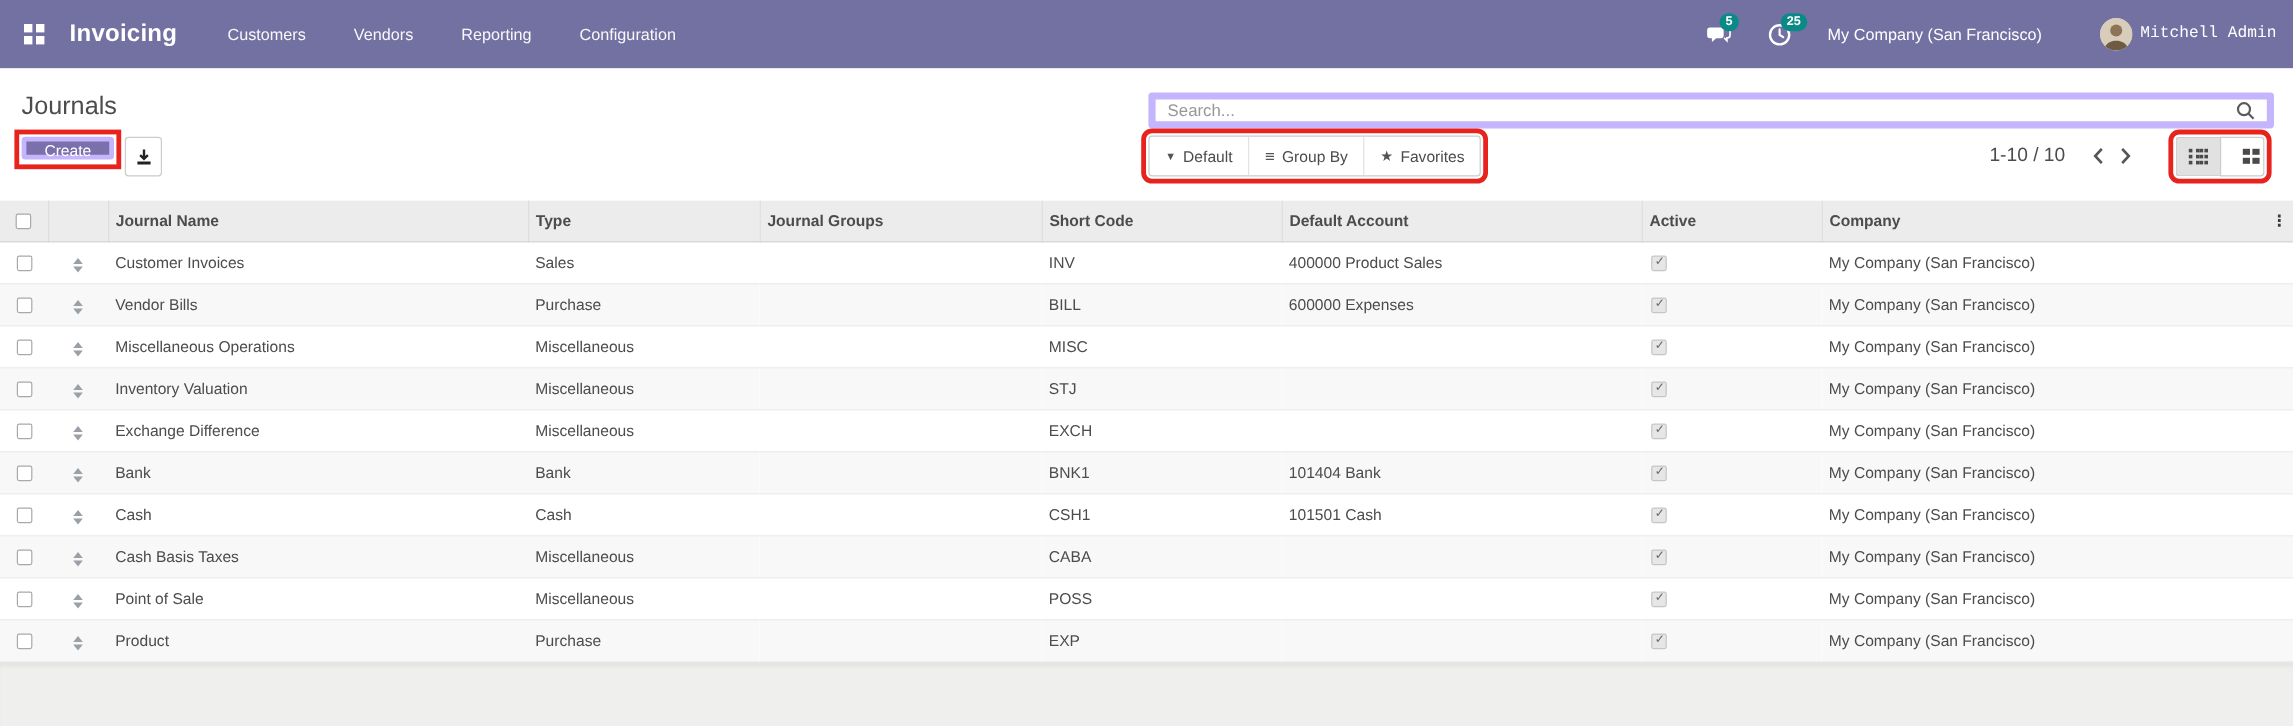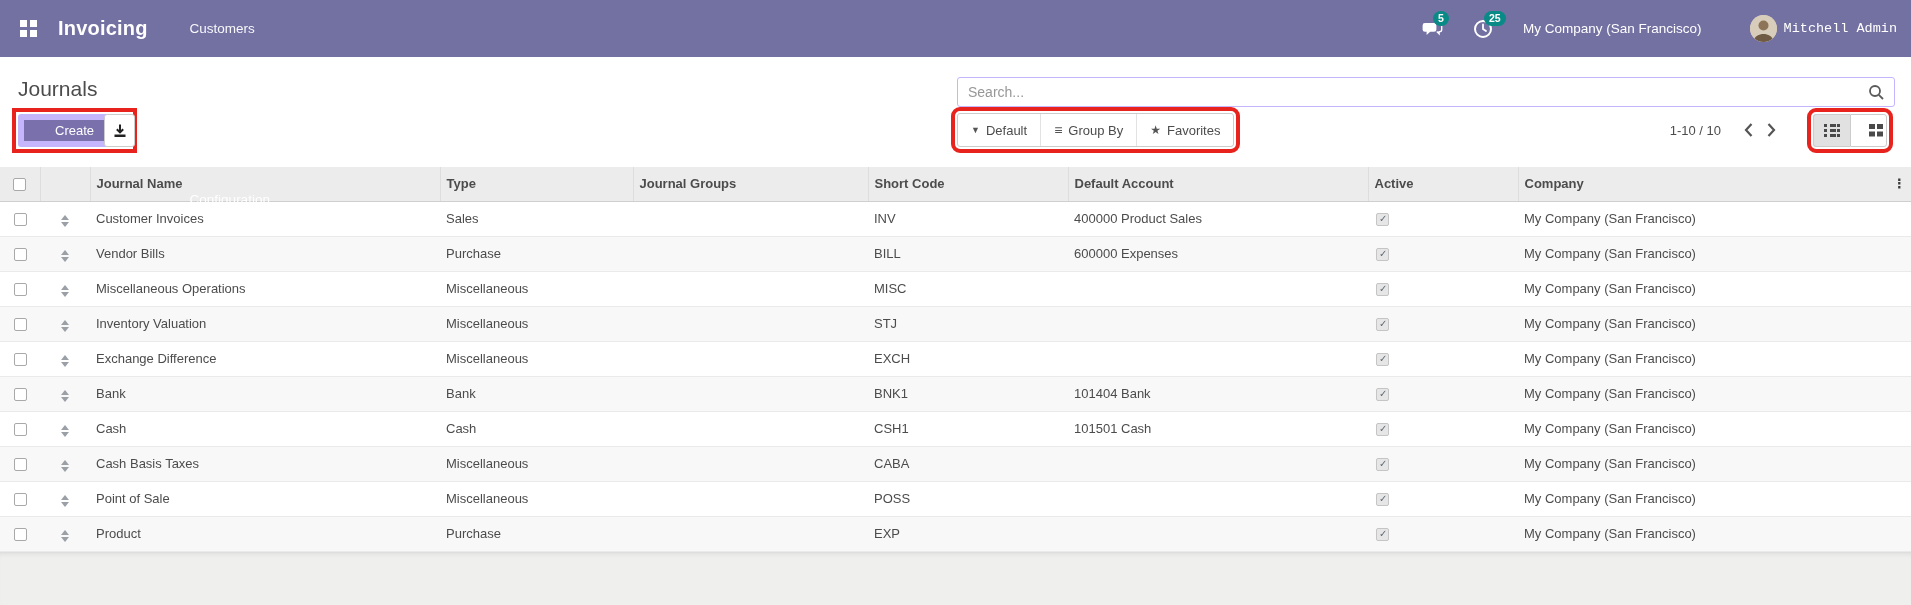--- a/index.html
+++ b/index.html
@@ -14,50 +14,50 @@
 
   
   .navbar {
     height: 57px; background: var(--nav-bg, #7370a2);
     display: flex; align-items: center; padding: 0 14px;
     color: #fff;
   }
   .apps-icon { width: 18px; height: 18px; margin: 0 20px 0 6px; cursor: pointer; }
   .apps-icon i { display: block; width: 7px; height: 7px; background: #fff; box-shadow: 10px 0 #fff, 0 10px #fff, 10px 10px #fff; }
   .brand { font-size: 20px; font-weight: bold; color: #ffffff; text-decoration: none; margin-right: 22px; letter-spacing: .2px; }
-  .nav-menus { display: flex; align-items: flex-start; height: 100%; flex-direction: column; }
+  .nav-menus { display: flex; align-items: flex-end; height: 100%; }
   .nav-menus a { color: rgba(255,255,255,.95); text-decoration: none; font-size: 13.5px; padding: 0 20px; line-height: 57px; cursor: pointer; }
   .systray { margin-left: auto; display: flex; align-items: center; }
   .tray-icon { position: relative; margin-right: 30px; cursor: pointer; display: inline-flex; }
   .badge {
     position: absolute; top: -8px; left: 11px;
     background: var(--badge-bg, #0a8a86); color: #fff;
     font-size: 10.5px; line-height: 13px; padding: 1px 5px; border-radius: 9px; font-weight: bold;
   }
   .company-name { color: #fff; font-size: 13.5px; margin-right: 48px; cursor: pointer; text-decoration: none; }
   .avatar { width: 27px; height: 27px; border-radius: 50%; overflow: hidden; background: #cfc3b2; margin-right: 7px; cursor: pointer; display: inline-flex; }
   .user-name { color: #fff; font-size: 13.5px; cursor: pointer; text-decoration: none; font-family: Liberation Mono, monospace; }
 
   
   .control-panel { position: relative; height: 110px; background: #fff; }
   .page-title { position: absolute; left: 18px; top: 20px; font-size: 21px; font-weight: 400; color: #4c4c4c; }
   .create-wrap { position: absolute; left: 18px; top: 57px; outline: 4px solid var(--red, #e8231d); outline-offset: 2px; }
   .btn-create {
-    background: var(--primary, #7a70ac); border: 6px solid #c4b5fd; color: #fff;
-    font-size: 13px; padding: 0 31px; height: 33px; border-radius: 3px; cursor: pointer;
+    background: var(--primary, #7a70ac); border: 4px solid #c4b5fd; color: #fff;
+    font-size: 13px; padding: 0 15px; height: 19px; border-radius: 3px; cursor: pointer;
     font-family: inherit;
   }
   .btn-export {
     position: absolute; left: 104px; top: 57px; height: 33px; width: 31px;
     background: #fff; border: 1px solid #ccc; border-radius: 3px; cursor: pointer;
     display: flex; align-items: center; justify-content: center;
   }
   .search-box {
     position: absolute; left: 957px; right: 16px; top: 20px; height: 30px;
-    border: 1px solid #c4b5fd; border-radius: 3px; background: #fff;
+    border: 6px solid #c4b5fd; border-radius: 3px; background: #fff;
     display: flex; align-items: center;
   }
   .search-box input {
     flex: 1; border: none; outline: none; font-size: 14px; padding: 0 10px;
     font-family: inherit; color: #555; background: transparent;
   }
   .search-box input::placeholder { color: #979797; }
   .search-ico { margin-right: 9px; cursor: pointer; display: inline-flex; }
 
   .actions-row { position: absolute; left: 957px; right: 16px; top: 56px; height: 34px; display: flex; align-items: center; }
@@ -67,21 +67,21 @@
   }
   .filter-group button {
     background: none; border: none; font-family: inherit; font-size: 13px; color: #4c4c4c;
     padding: 0 13px; cursor: pointer; display: flex; align-items: center; gap: 6px; height: 100%;
   }
   .filter-group button + button { border-left: 1px solid #e2e2e2; }
   .f-ico { font-size: 9px; color: #555; }
   .f-ico.star { font-size: 12px; }
   .f-ico.gby { font-size: 14px; font-weight: bold; }
 
-  .pager { margin-left: auto; display: flex; align-items: center; font-size: 13px; color: #4c4c4c; }
+  .pager { margin-left: auto; display: flex; align-items: center; font-size: 16px; color: #4c4c4c; }
   .pager-btn { background: none; border: none; cursor: pointer; padding: 2px 6px; display: inline-flex; align-items: center; }
   .pager-range { margin-right: 16px; }
 
   .view-switcher {
     display: flex; margin-left: 30px; margin-right: 8px; border-radius: 3px;
     outline: 4px solid var(--red, #e8231d); outline-offset: 2px;
   }
   .view-switcher button {
     width: 37px; height: 33px; border: 1px solid #ccc; background: #fff; cursor: pointer;
     display: flex; align-items: center; justify-content: center;

